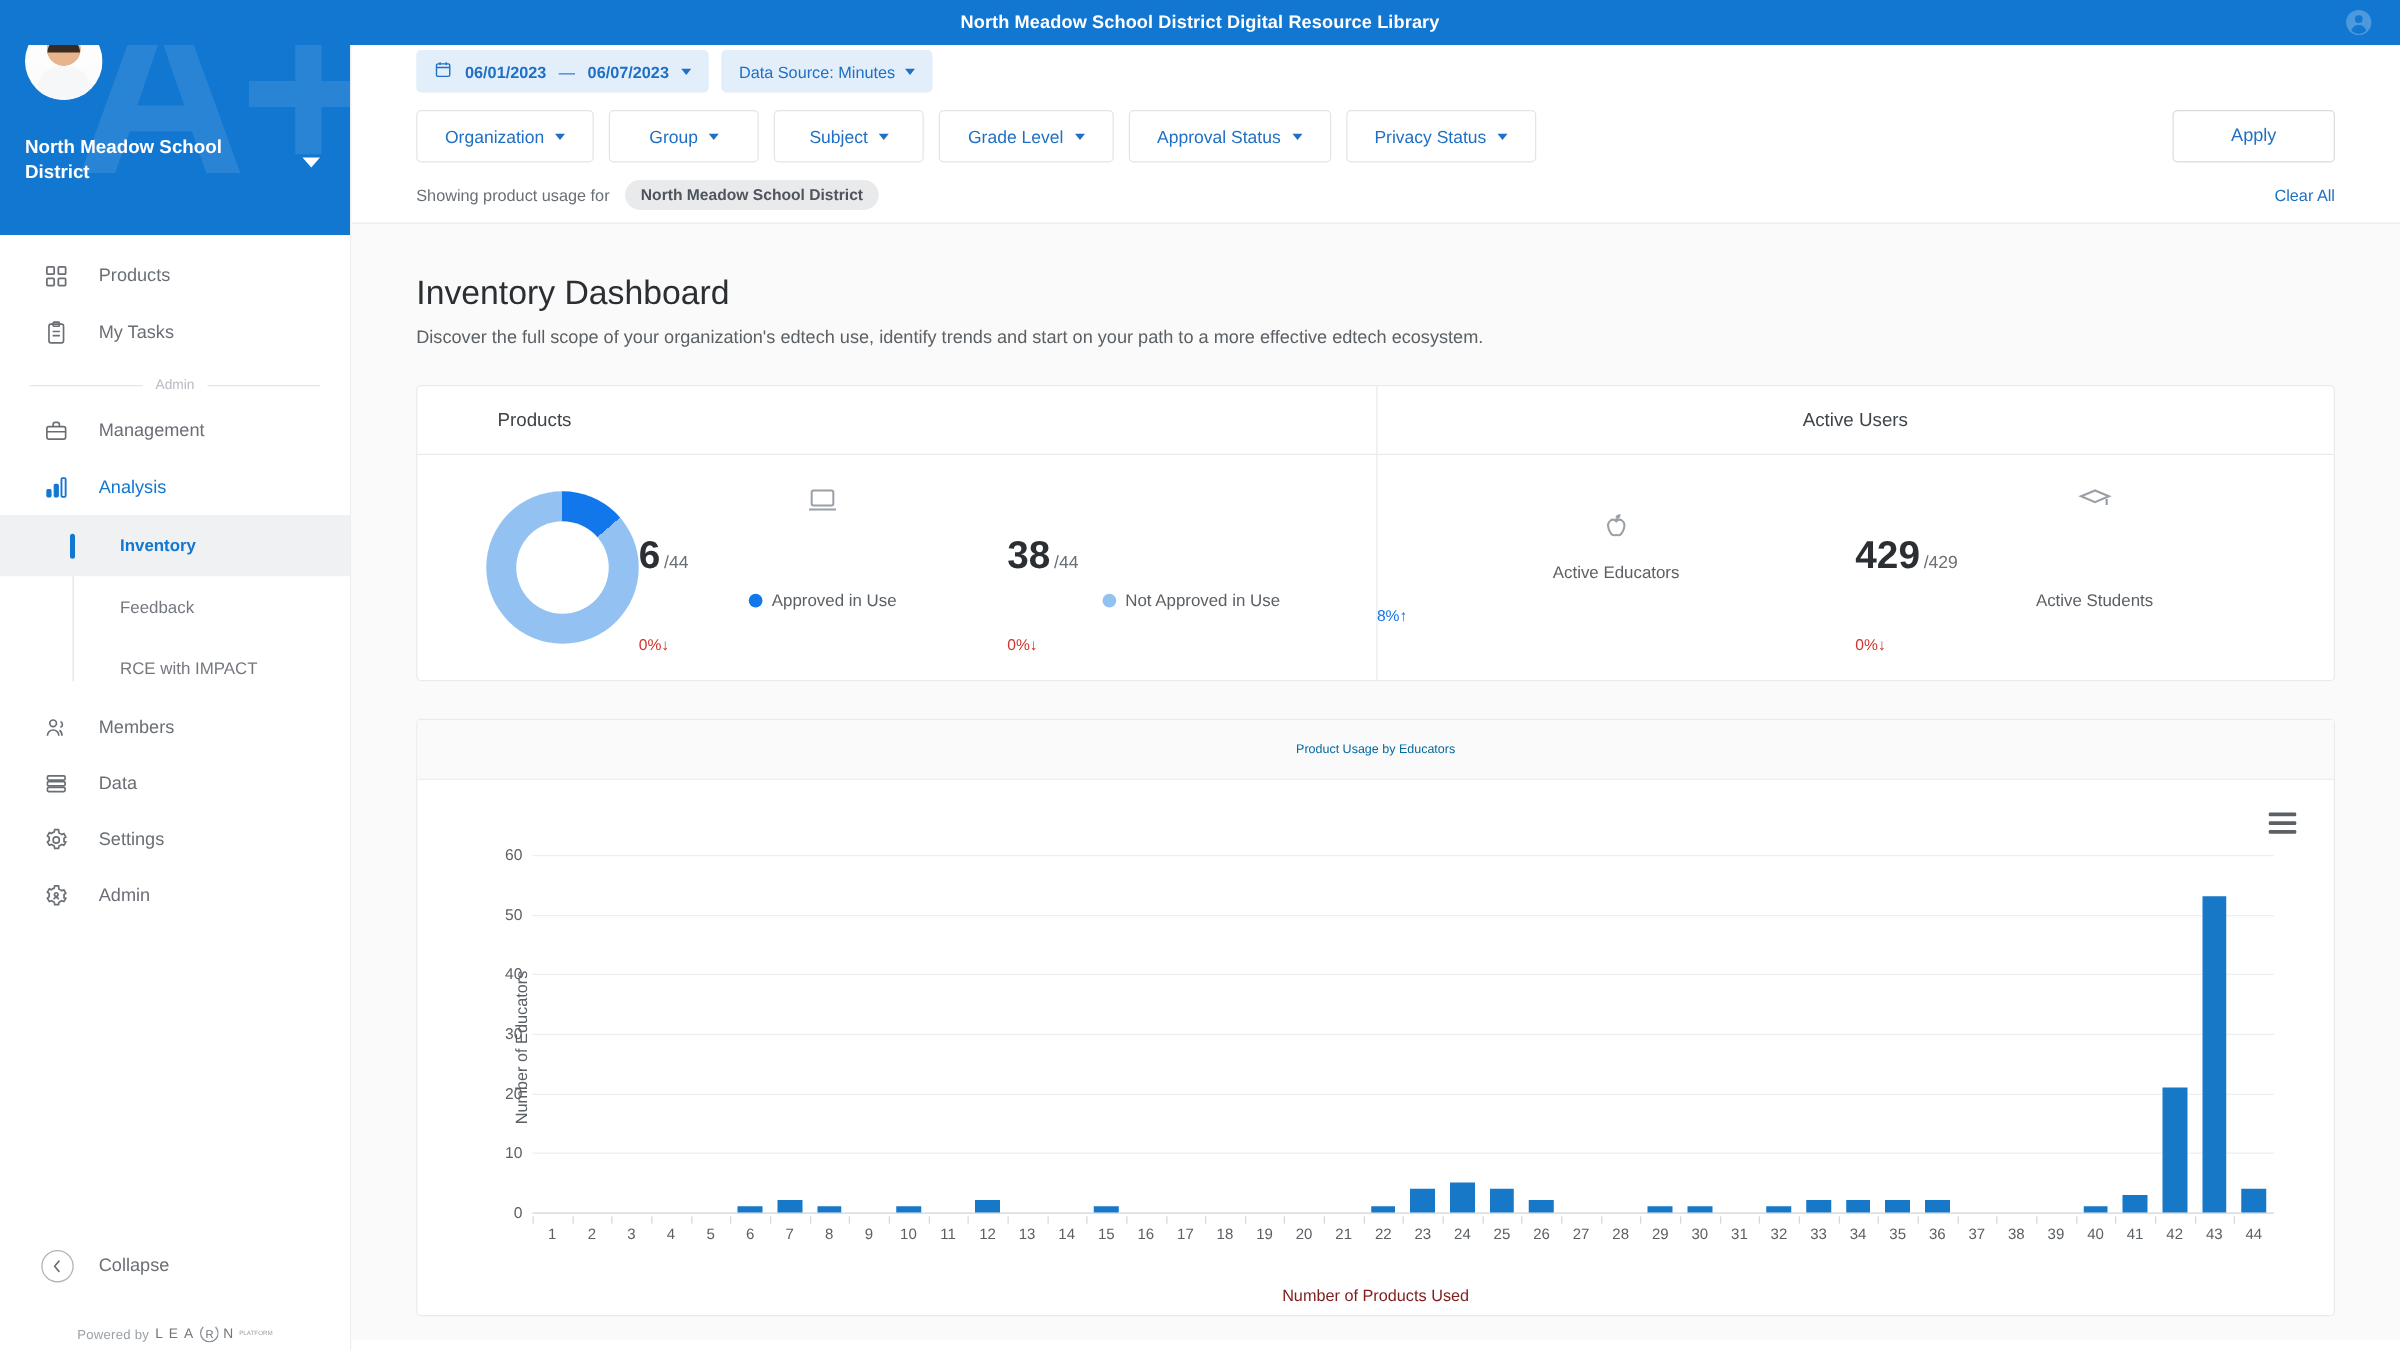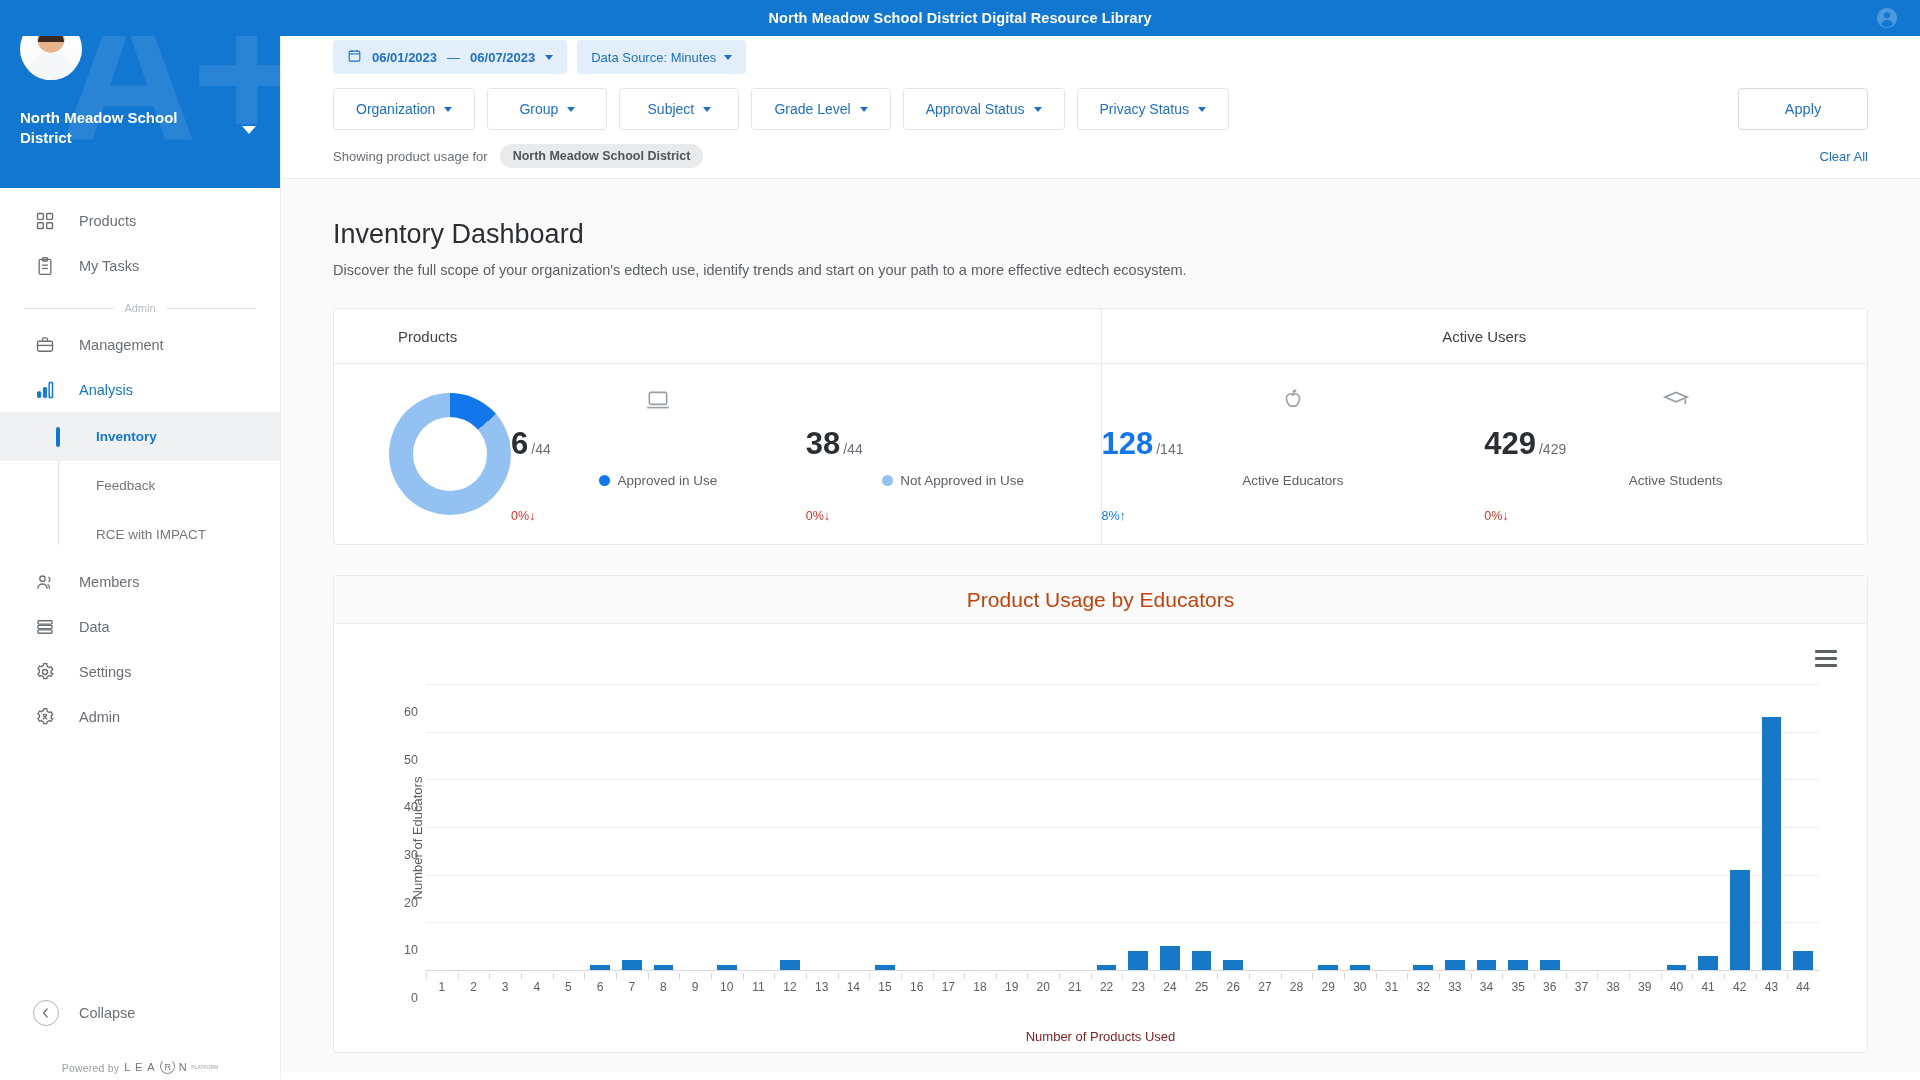--- a/index.html
+++ b/index.html
@@ -208,42 +208,42 @@
   .metric .den { font-size: 14px; color: #6a6f75; font-weight: normal; margin-left: 3px; }
   .metric .lab { font-size: 13.5px; color: #5b6065; margin-top: 14px; display:flex; align-items:center; justify-content:center; gap:7px; }
   .dot { width: 11px; height: 11px; border-radius: 50%; display:inline-block; }
   .delta { margin-top: 21px; font-size: 12.5px; }
   .delta.down { color: #d0342c; }
   .delta.up { color: #1277ea; }
 
   .chart-card { margin: 30px 52px 0 52px; background: #fff; border: 1px solid #e8eaec; border-radius: 4px; }
   .chart-head {
     height: 48px; background: #fafafa; display: flex; align-items: center;
-    justify-content: center; font-size: 21px; color: #c2410c;
+    justify-content: center; font-size: 10px; color: #0369a1;
     border-bottom: 1px solid #eceff1;
   }
   .chart-area { position: relative; height: 428px; padding: 0; }
   .hamburger {
     position: absolute; right: 30px; top: 26px; width: 22px; cursor: pointer;
     display: flex; flex-direction: column; gap: 4px;
   }
   .hamburger i { display:block; height: 3px; background: #5b6065; border-radius: 1px; }
 
   .plot { position: absolute; left: 0; top: 0; right: 0; bottom: 0; }
   .ylabel {
     position: absolute; left: 22px; top: 50%;
     transform: translateY(-50%) rotate(-90deg); transform-origin: center;
     font-size: 13px; color: #5b6065; white-space: nowrap;
   }
   .xlabel {
     position: absolute; left: 0; right: 0; bottom: 8px; text-align: center;
     font-size: 13px; color: #7f1d1d;
   }
   .grid-line { position: absolute; height: 1px; background: #eceff1; left: 92px; right: 48px; }
-  .ytick { position: absolute; left: 48px; width: 36px; text-align: right; font-size: 12.5px; color: #5b6065; transform: translateY(-50%); margin-top: 28px; }
+  .ytick { position: absolute; left: 48px; width: 36px; text-align: right; font-size: 12.5px; color: #5b6065; transform: translateY(-50%); }
   .axis-base { position: absolute; left: 92px; right: 48px; height: 1px; background: #d5d9dd; }
   .bars { position: absolute; left: 92px; right: 48px; display: flex; align-items: flex-end; }
   .bcol { flex: 1 1 0; display: flex; flex-direction: column; align-items: center; justify-content: flex-end; height: 100%; }
   .bar { width: 62%; background: #1878c8; }
   .xticks { position: absolute; left: 92px; right: 48px; display: flex; }
   .xt { flex: 1 1 0; text-align: center; font-size: 12px; color: #5b6065; position: relative; }
   .xt::before{ content:""; position:absolute; left:0; top:-7px; width:1px; height:6px; background:#d5d9dd;}
 </style>
 </head>
 <body>
@@ -507,21 +507,20 @@
           <div class="card-body">
 
             <div class="metric">
               <div class="ic">
                 <svg viewBox="0 0 24 24" width="26" height="26" fill="none" stroke="#9aa0a6" stroke-width="1.5">
                   <path d="M12 7.5c-1.2-1.3-3-1.6-4.4-.5C6 8.2 5.6 10.6 6.4 13c.8 2.4 2.6 4.8 4.2 4.8.7 0 1-.35 1.4-.35s.7.35 1.4.35c1.6 0 3.4-2.4 4.2-4.8.8-2.4.4-4.8-1.2-6-1.4-1.1-3.2-.8-4.4.5z"></path>
                   <path d="M12 7.3V5.2"></path>
                     <path d="M12.2 5.2c1.2-.4 2.1-1.3 2.2-2.2-1 0-2 .7-2.4 1.6"></path>
                 </svg>
               </div>
-              <div class="val blue"><span>128</span><span class="den">/141</span></div>
               <div class="lab">
                 <span>Active Educators</span>
               </div>
               <div class="delta up"><span>8%</span><span>↑</span></div>
             </div>
 
             <div class="metric">
               <div class="ic">
                 <svg viewBox="0 0 24 24" width="28" height="28" fill="none" stroke="#9aa0a6" stroke-width="1.5">
                   <path d="M2.5 9.5 12 5.5l9.5 4-9.5 4z"></path>

